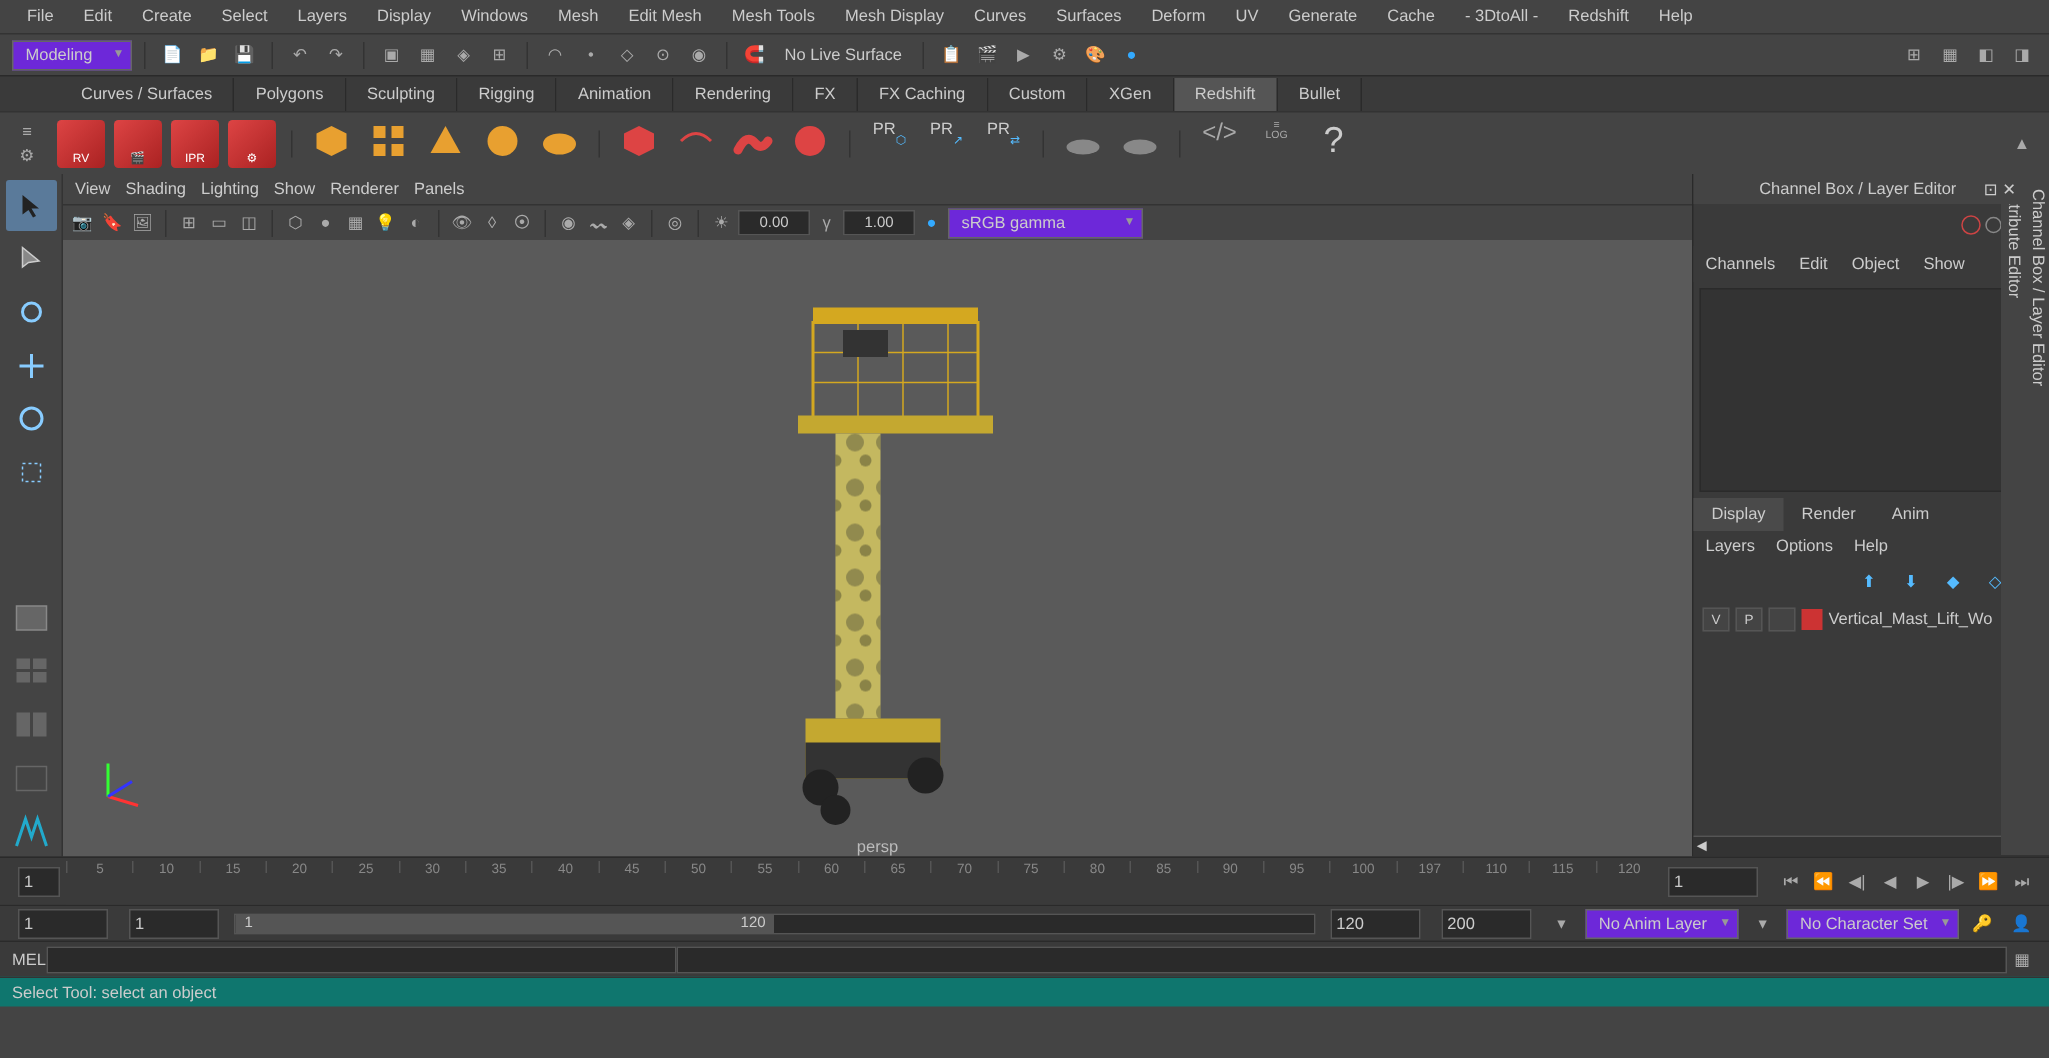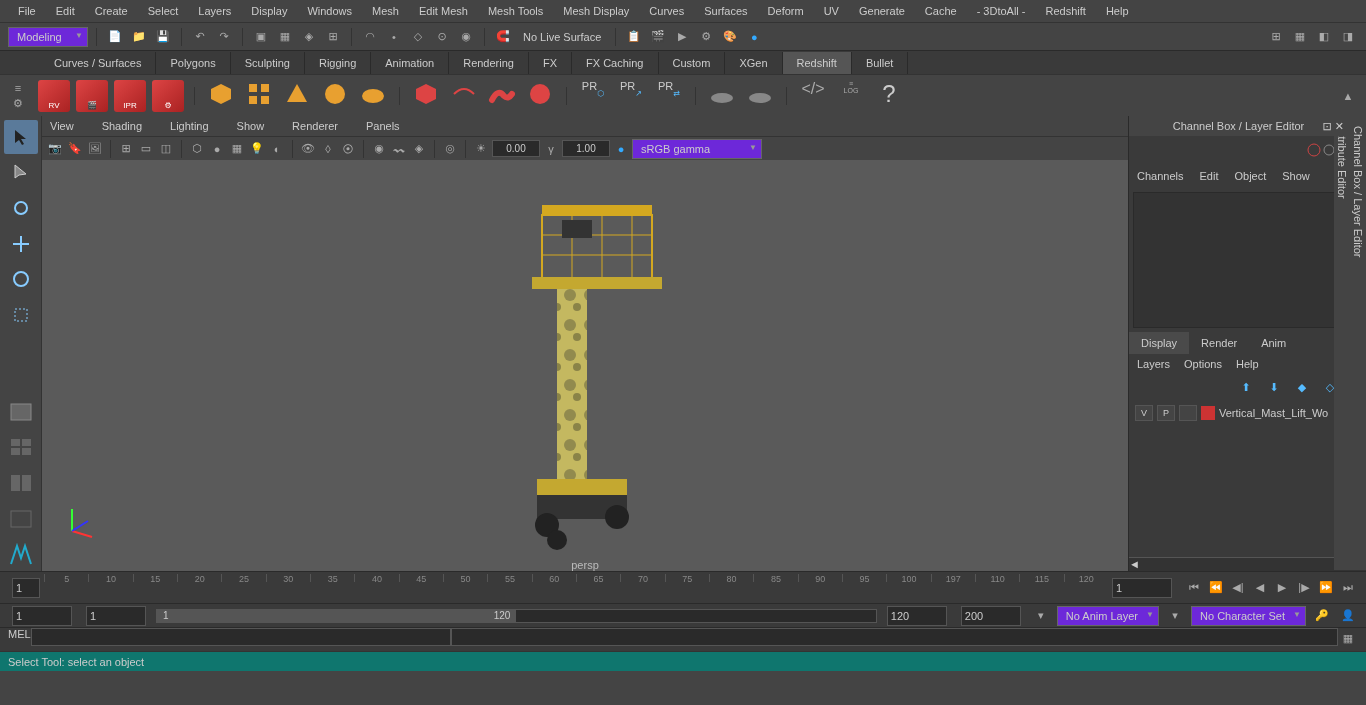--- a/index.html
+++ b/index.html
@@ -15,21 +15,21 @@
 .tab{padding:5px 14px;background:#3a3a3a;border-right:1px solid #2a2a2a;cursor:pointer;font-size:11px}
 .tab.active{background:#555}
 .shelf{height:42px;background:#444;display:flex;align-items:center;padding:0 8px;gap:6px;border-top:1px solid #333}
 .shelf-icon{width:32px;height:32px;display:flex;justify-content:center;font-size:10px}
 .shelf-red{width:32px;height:32px;background:linear-gradient(135deg,#d44,#a22);border-radius:3px;display:flex;align-items:end;justify-content:center;font-size:8px;color:#fff;padding-bottom:2px}
 .main{display:flex;height:455px}
 .left-tools{width:42px;background:#444;display:flex;flex-direction:column;align-items:center;padding-top:4px;gap:2px;border-right:1px solid #333}
 .tool-btn{width:34px;height:34px;display:flex;align-items:center;justify-content:center;cursor:pointer;border-radius:2px}
 .tool-btn.active{background:#5a7a9a}
 .viewport-area{flex:1;display:flex;flex-direction:column;background:#5a5a5a;position:relative}
-.vp-menu{height:20px;background:#444;display:flex;align-items:center;padding:0 8px;gap:28px;font-size:11px}
+.vp-menu{height:20px;background:#444;display:flex;align-items:center;padding:0 8px;gap:10px;font-size:11px}
 .vp-menu span{cursor:pointer}
 .vp-toolbar{height:24px;background:#444;display:flex;align-items:center;padding:0 4px;gap:2px;border-top:1px solid #333}
 .vp-toolbar .icon-btn{width:18px;height:18px}
 .viewport{flex:1;background:#5a5a5a;position:relative;overflow:hidden}
 .axis-gizmo{position:absolute;bottom:30px;left:20px;width:40px;height:40px}
 .camera-label{position:absolute;bottom:0;left:50%;transform:translateX(-50%);font-size:11px;color:#bbb}
 .right-panel{width:220px;background:#3a3a3a;display:flex;flex-direction:column;border-left:1px solid #2a2a2a}
 .panel-title{height:20px;background:#444;display:flex;align-items:center;justify-content:center;font-size:10px;color:#bbb;position:relative}
 .panel-tabs{height:24px;display:flex;align-items:center;padding:0 8px;gap:16px;font-size:11px;background:#3a3a3a}
 .panel-content{flex:1;background:#333;margin:4px;border:1px solid #2a2a2a}
@@ -45,21 +45,21 @@
 .timeline{height:32px;background:#3a3a3a;display:flex;align-items:center;border-top:1px solid #2a2a2a;position:relative}
 .time-ruler{flex:1;height:100%;position:relative;background:#3a3a3a}
 .time-marks{display:flex;height:100%;align-items:flex-start;padding-top:2px}
 .time-mark{flex:1;text-align:center;font-size:9px;color:#888;border-left:1px solid #555;height:8px}
 .time-input{width:60px;background:#2a2a2a;border:1px solid #555;padding:3px;font-size:11px;color:#ccc;margin:0 4px}
 .playback{display:flex;gap:2px;padding:0 8px}
 .play-btn{width:20px;height:20px;display:flex;align-items:center;justify-content:center;cursor:pointer;color:#aaa}
 .range-bar{height:24px;background:#3a3a3a;display:flex;align-items:center;padding:0 8px;gap:6px;border-top:1px solid #2a2a2a}
 .range-slider{flex:1;height:14px;background:#2a2a2a;position:relative;border:1px solid #555}
 .range-handle{position:absolute;left:0;width:50%;height:100%;background:#555}
-.cmd-line{height:24px;background:#3a3a3a;display:flex;align-items:flex-start;padding:0 8px;gap:0;border-top:1px solid #2a2a2a}
+.cmd-line{height:24px;background:#3a3a3a;display:flex;align-items:center;padding:0 8px;gap:0;border-top:1px solid #2a2a2a}
 .cmd-input{flex:1;height:18px;background:#2a2a2a;border:1px solid #555;max-width:420px}
 .status{height:20px;background:#0f766e;display:flex;align-items:center;padding:0 8px;font-size:10px;color:#aaa;border-top:1px solid #333}
 .num-input{width:48px;background:#2a2a2a;border:1px solid #555;padding:2px 4px;font-size:10px;color:#ccc;text-align:center}
 svg{display:block}
 .lift-model{position:absolute;left:460px;top:35px}
 .color-swatch{width:14px;height:14px;background:#c33}
 </style>
 </head>
 <body>
 

